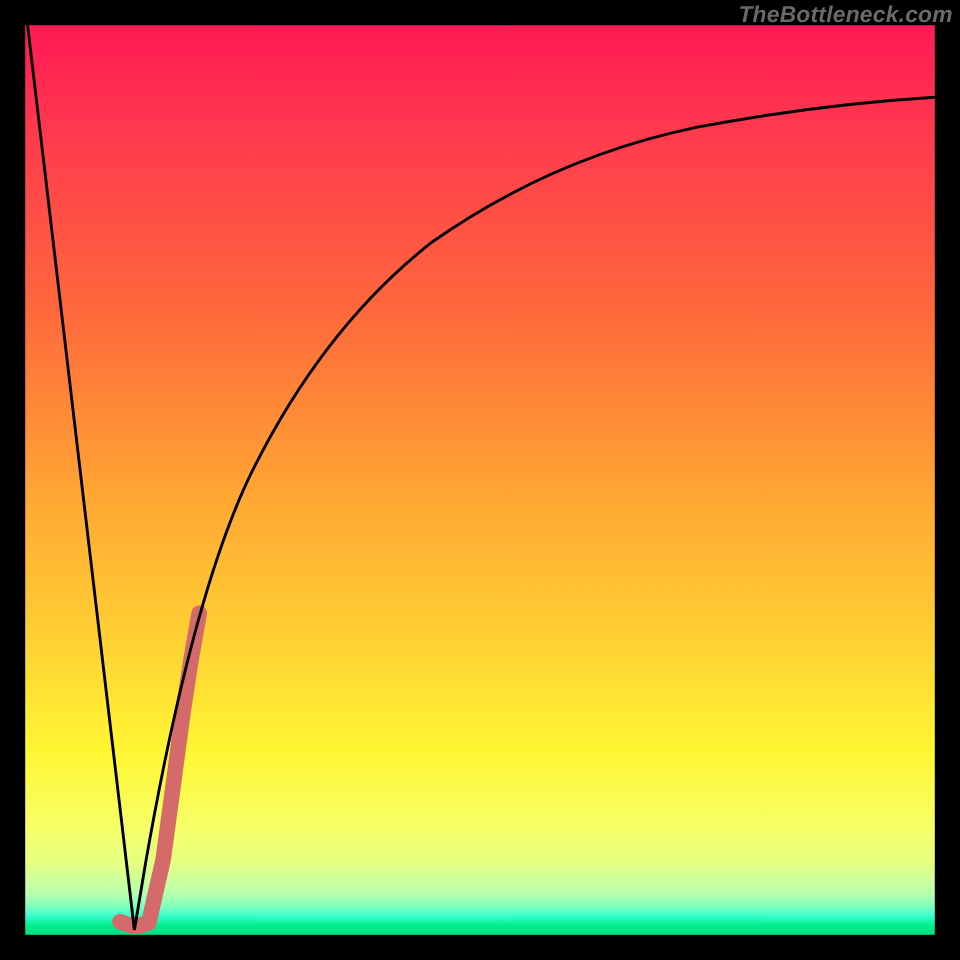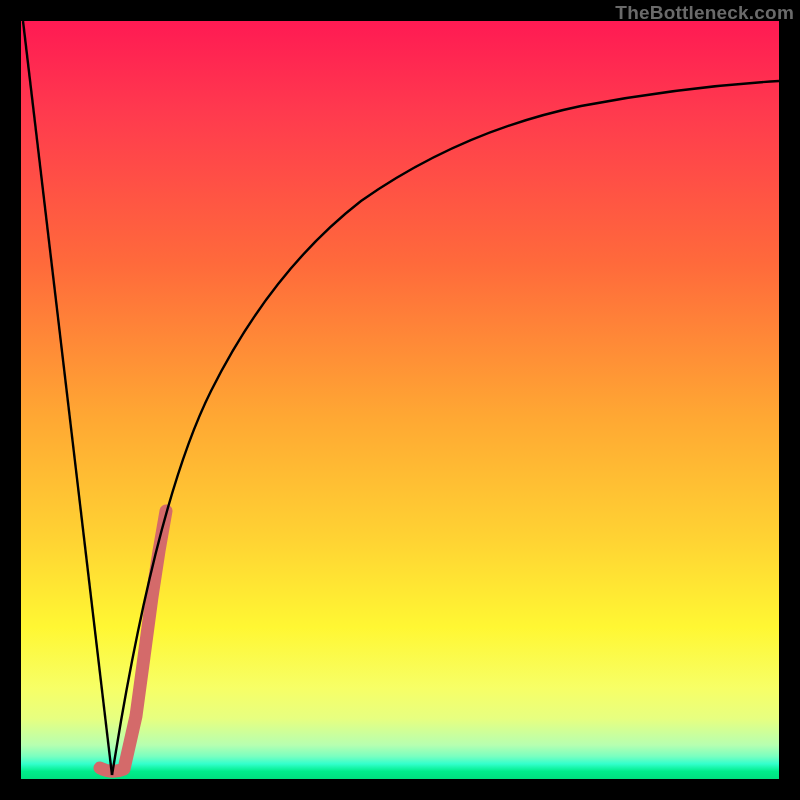--- a/index.html
+++ b/index.html
@@ -51,20 +51,21 @@
   }
   .watermark {
     position: absolute;
     top: 2px;
     right: 6px;
     color: #6a6a6a;
     font-size: 19px;
     font-weight: 600;
     letter-spacing: 0.2px;
     user-select: none;
+    font-style: italic;
   }
 </style>
 </head>
 <body>
 
 <div class="frame">
 
   <div class="plot-area">
 
     <svg class="curves" viewBox="0 0 758 758" preserveAspectRatio="none">

